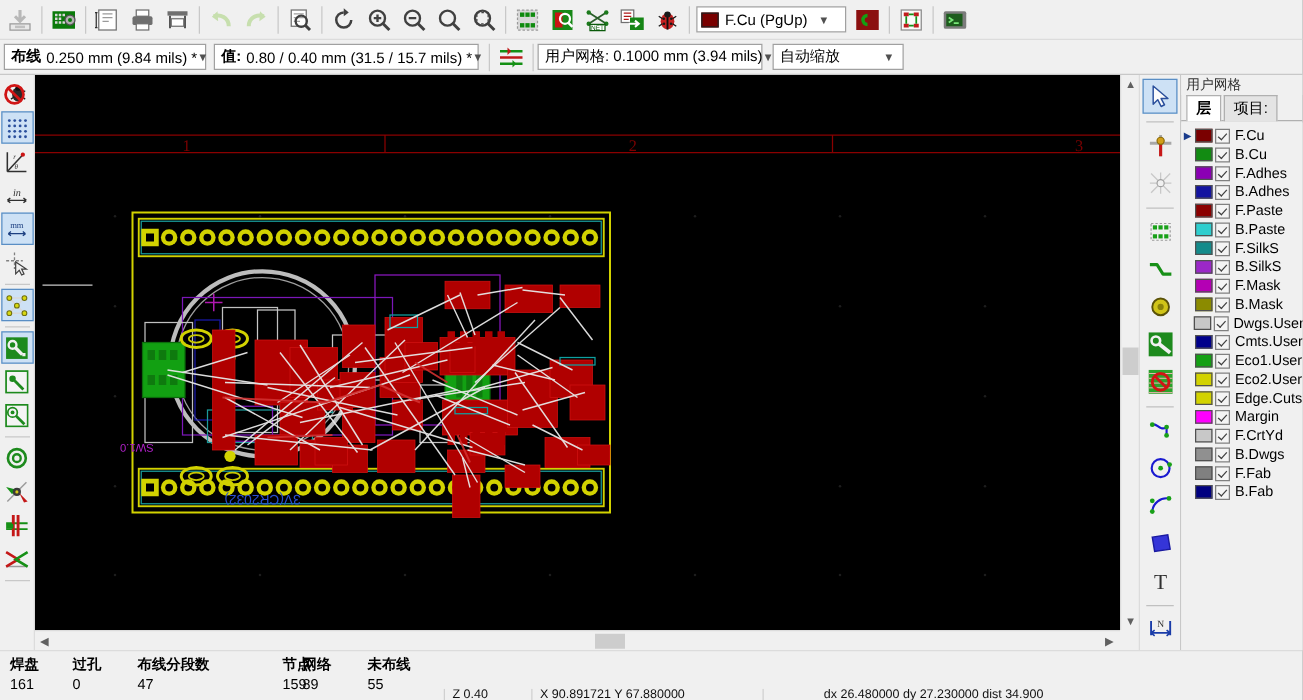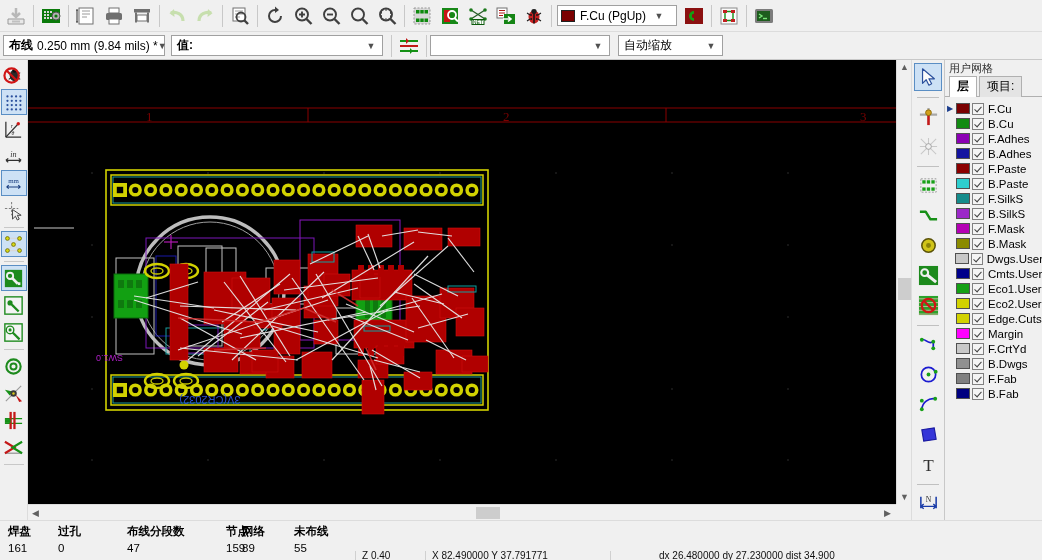--- a/index.html
+++ b/index.html
@@ -442,37 +442,39 @@
   <div class="toolbar-aux">
 
     <div class="combo" style="width:162px;justify-content:space-between;">
       <span class="label-part">布线</span>
       <span style="margin-left:4px;">0.250 mm (9.84 mils) *</span>
       <span class="arrow" style="margin-left:auto;">▼</span>
     </div>
 
     <div class="combo" style="width:212px; margin-left:6px;">
       <span class="label-part">值:</span>
+      <span style="margin-left:4px;">0.80 / 0.40 mm (31.5 / 15.7 mils) *</span>
       <span class="arrow" style="margin-left:auto;">▼</span>
     </div>
 
     <div class="tb-sep" style="margin-left:8px;"></div>
 
     <div class="tb-btn">
       <svg width="22" height="22" viewBox="0 0 22 22">
         <path d="M2 6 h18 M2 16 h18" stroke="#149014" stroke-width="2"></path>
         <path d="M2 11 h18" stroke="#c01818" stroke-width="2"></path>
         <path d="M8 3 l3 3 -3 3 z" fill="#c01818"></path>
         <path d="M12 13 l3 3 -3 3 z" fill="#149014"></path>
       </svg>
     </div>
 
     <div class="tb-sep"></div>
 
     <div class="combo" style="width:180px;">
+      <span>用户网格: 0.1000 mm (3.94 mils)</span>
       <span class="arrow" style="margin-left:auto;">▼</span>
     </div>
 
     <div class="combo" style="width:105px; margin-left:8px;">
       <span>自动缩放</span>
       <span class="arrow" style="margin-left:auto;">▼</span>
     </div>
   </div>
 
   <div class="toolbar-left">
@@ -1213,38 +1215,38 @@
 
   <div class="statusbar">
     <div class="stat-group" style="left:8px;">
       <div class="stat-label">焊盘</div>
       <div class="stat-val">161</div>
     </div>
     <div class="stat-group" style="left:58px;">
       <div class="stat-label">过孔</div>
       <div class="stat-val">0</div>
     </div>
-    <div class="stat-group" style="left:110px;margin-left:17px;">
+    <div class="stat-group" style="left:110px;">
       <div class="stat-label">布线分段数</div>
       <div class="stat-val">47</div>
     </div>
     <div class="stat-group" style="left:190px;margin-left:36px;">
       <div class="stat-label">节点</div>
       <div class="stat-val">159</div>
     </div>
     <div class="stat-group" style="left:242px;">
       <div class="stat-label">网络</div>
       <div class="stat-val">89</div>
     </div>
     <div class="stat-group" style="left:294px;">
       <div class="stat-label">未布线</div>
       <div class="stat-val">55</div>
     </div>
 
     <div class="status-line2">
       <div class="sl2-cell" style="width:355px; border-left:none;"></div>
       <div class="sl2-cell" style="width:70px;">Z 0.40</div>
-      <div class="sl2-cell" style="width:185px;">X 82.490000  Y 37.791771</div>
+      <div class="sl2-cell" style="width:185px;">X 90.891721  Y 67.880000</div>
       <div class="sl2-cell" style="width:260px;padding-left:48px;">dx 26.480000  dy 27.230000  dist 34.900</div>
     </div>
   </div>
 
 </div>
 
 </body></html>

